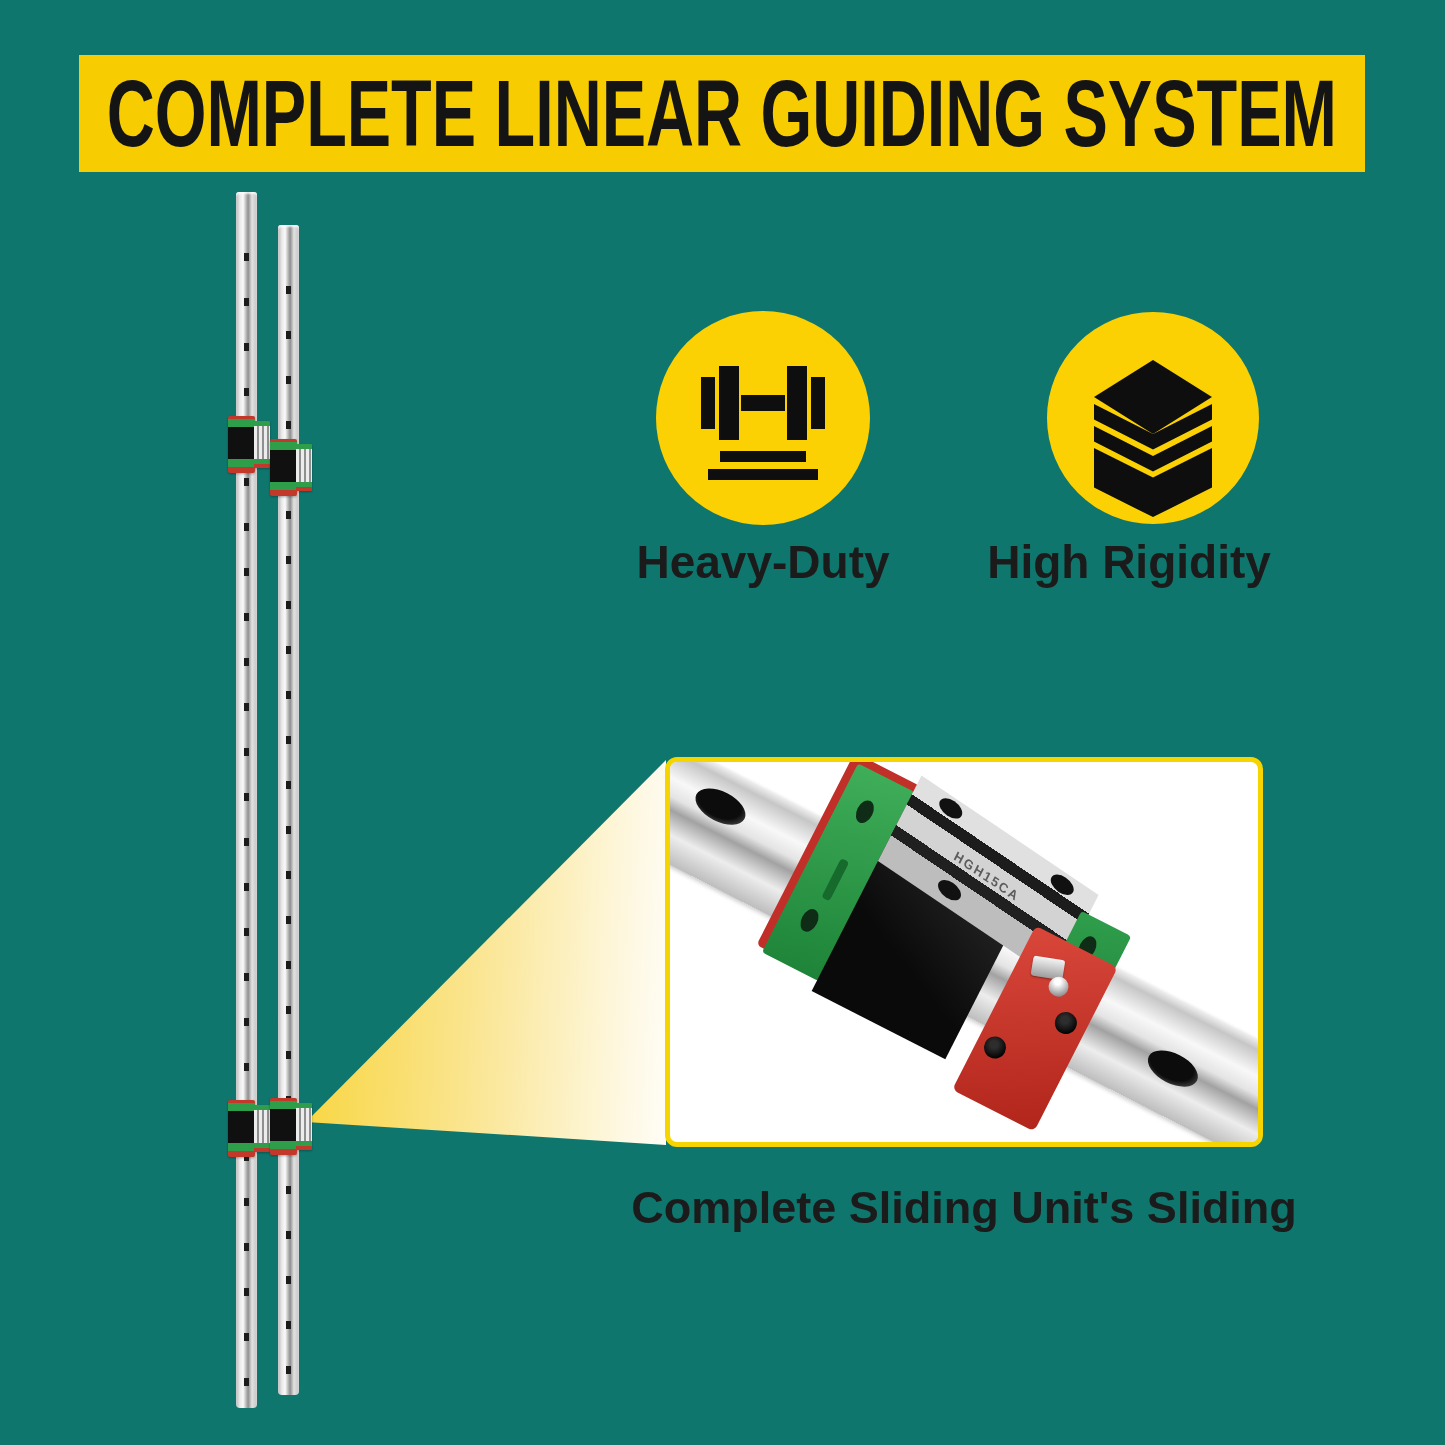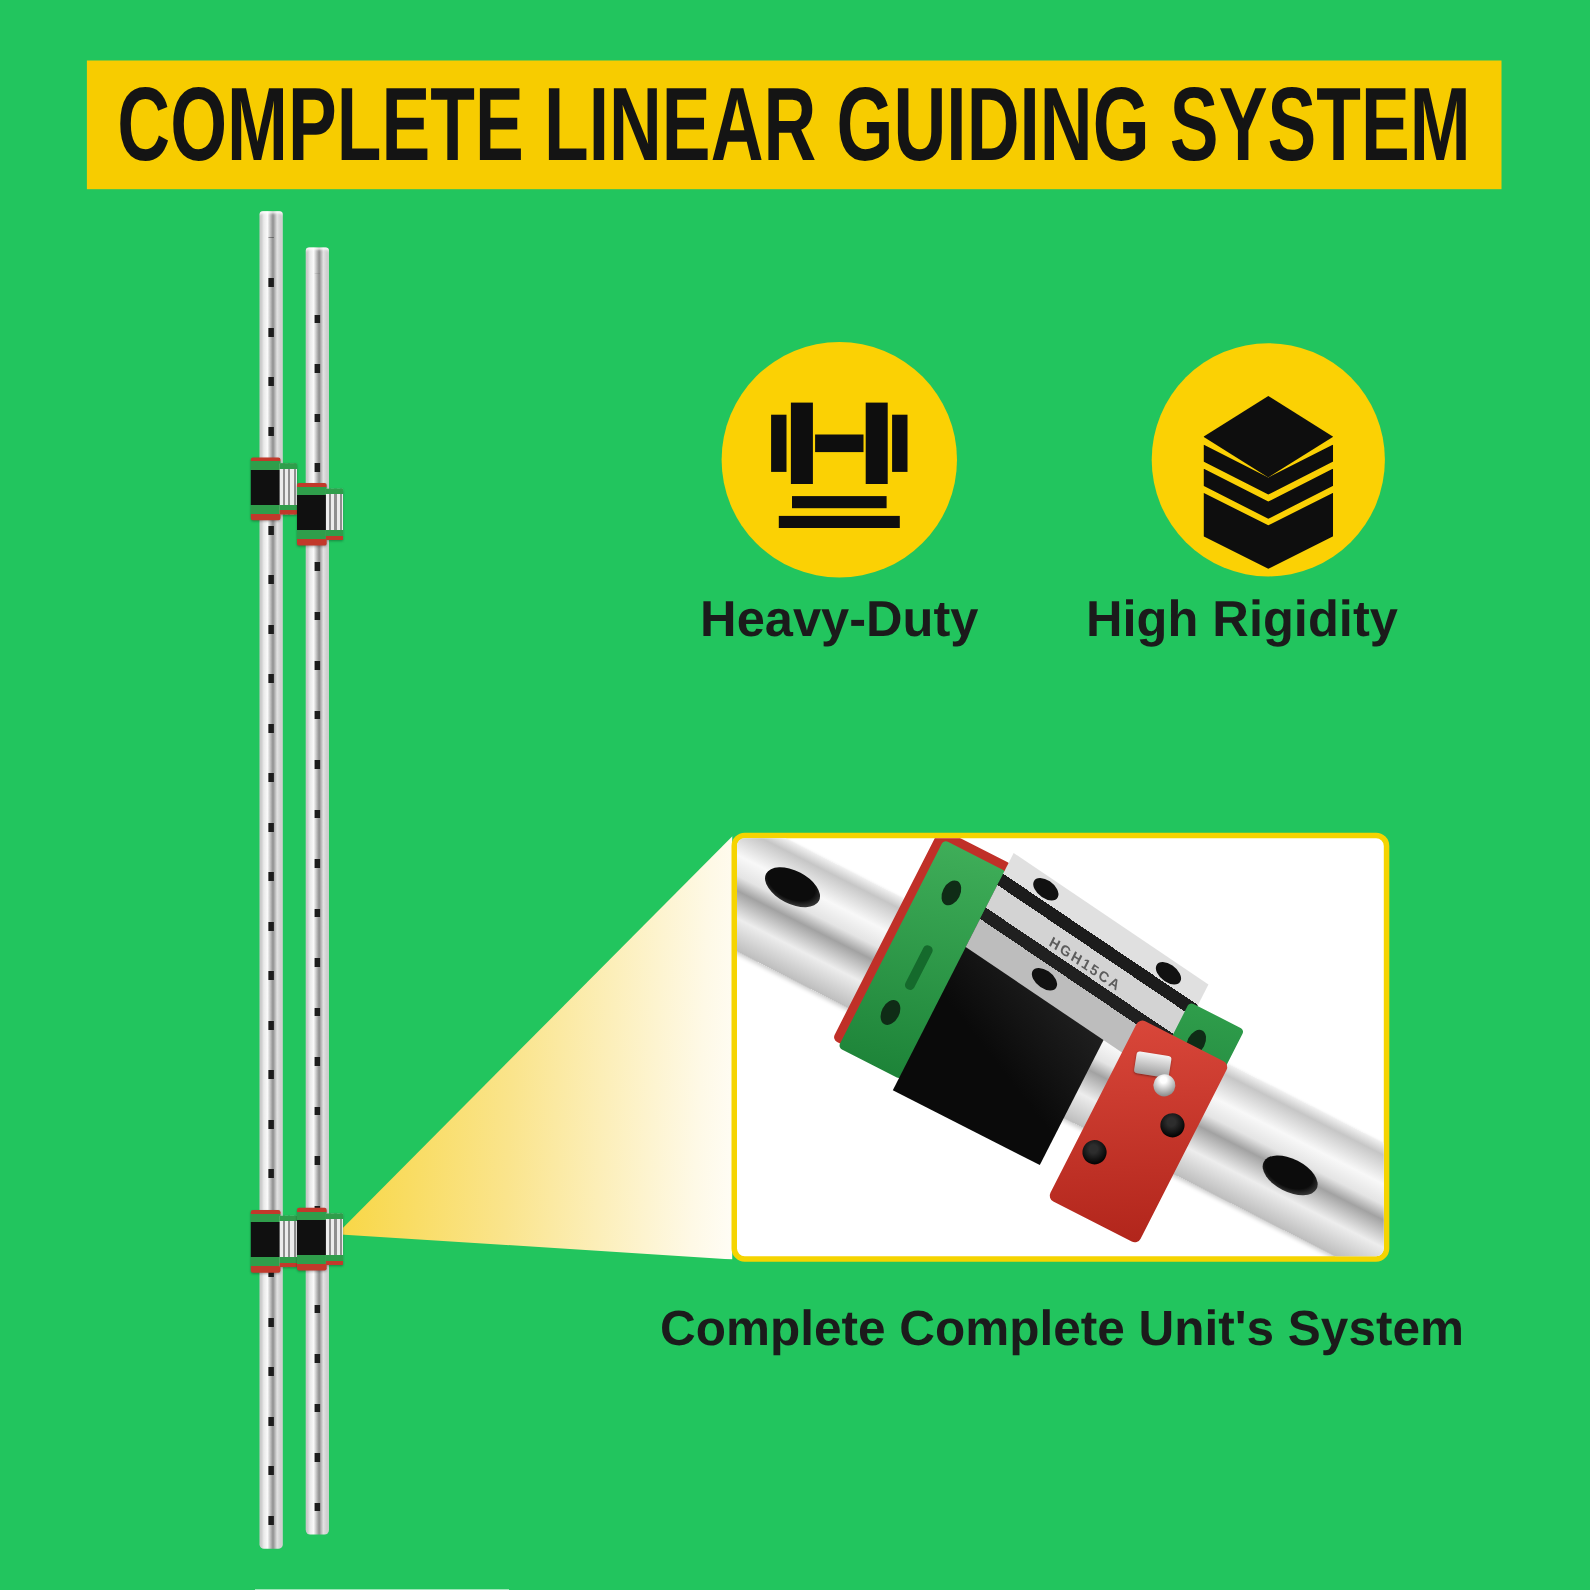--- a/index.html
+++ b/index.html
@@ -1,16 +1,16 @@
 <!DOCTYPE html>
 <html><head>
 <meta charset="utf-8">
 <style>
   html,body{margin:0;padding:0;background:#fff;}
-  .canvas{position:relative;width:1445px;height:1445px;background:#22c55e;overflow:hidden;
+  .canvas{position:relative;width:1445px;height:1445px;background:#0f766e;overflow:hidden;
           font-family:"Liberation Sans",sans-serif;color:#111;}
 
   
   .banner{position:absolute;left:79px;top:55px;width:1286px;height:117px;background:#F7CC00;
           display:flex;align-items:center;justify-content:center;}
   .banner-text{display:inline-block;white-space:nowrap;font-size:95px;font-weight:bold;
                color:#141414;letter-spacing:0px;transform:scaleX(.70);transform-origin:center;}
 
   
   .rail{position:absolute;width:21px;z-index:2;border-radius:3px 3px 4px 4px;
@@ -192,15 +192,15 @@
             <div class="nipple-stem"></div>
             <div class="nipple-ball"></div>
             <div class="screw sc-1"></div>
             <div class="screw sc-2"></div>
           </div>
         </div>
       </div>
     </div>
   </figure>
 
-  <div class="caption">Complete Complete Unit's System</div>
+  <div class="caption">Complete Sliding Unit's Sliding</div>
 
 </div>
 
 </body></html>

